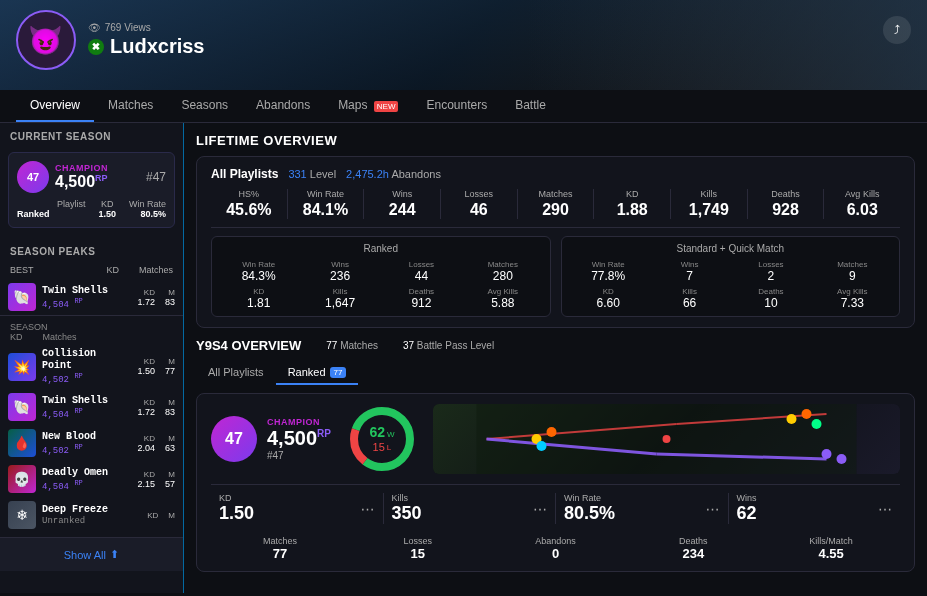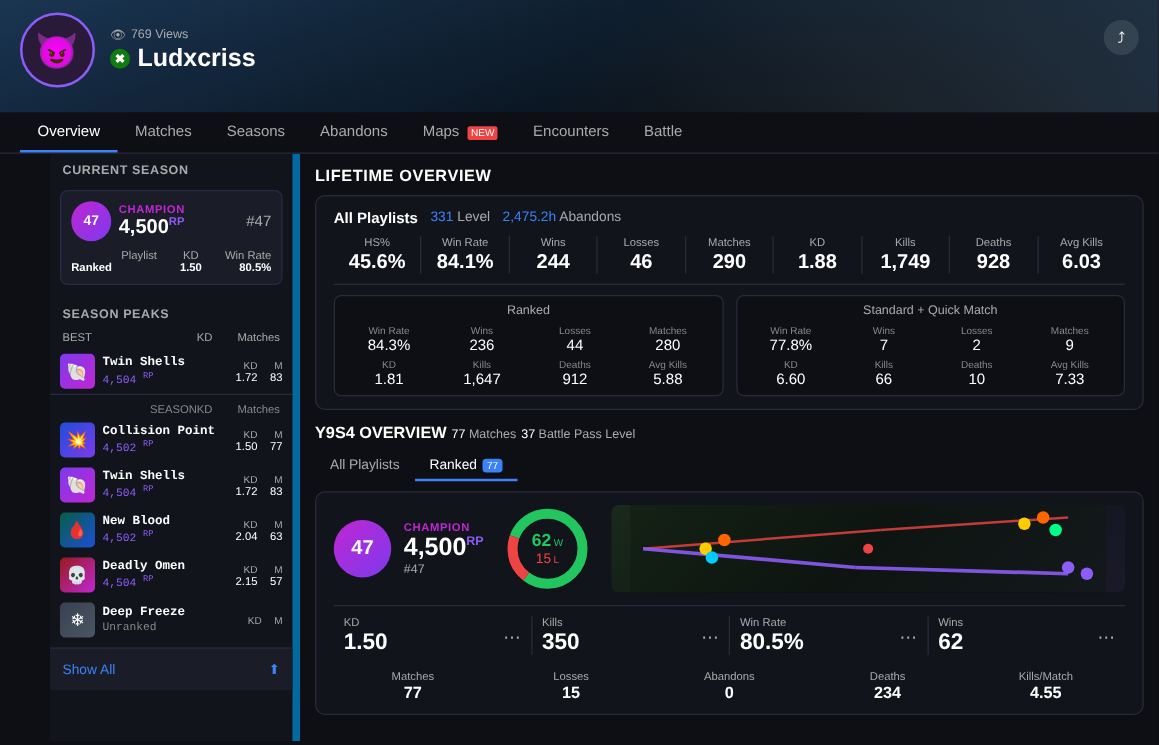--- a/index.html
+++ b/index.html
@@ -118,26 +118,25 @@
       margin-left: 3px;
     }
     
     .main {
       display: flex;
       height: calc(596px - 90px - 36px);
       overflow: hidden;
     }
     
     .sidebar {
-      width: 200px;
+      width: 184px;
       background: #12141c;
-      border-right: 6px solid #0369a1;
+      border-right: 1px solid #0369a1;
       overflow-y: auto;
       flex-shrink: 0;
-      margin-left: 40px;
     }
     .sidebar::-webkit-scrollbar { width: 4px; }
     .sidebar::-webkit-scrollbar-track { background: #1a1c24; }
     .sidebar::-webkit-scrollbar-thumb { background: #3a3a5a; }
     .section-title {
       font-size: 10px;
       font-weight: bold;
       color: #aaa;
       padding: 8px 10px 4px;
       letter-spacing: 0.5px;
@@ -229,30 +228,31 @@
     .peak-thumb.red { background: linear-gradient(135deg, #991b1b, #c026d3); }
     .peak-thumb.gray { background: linear-gradient(135deg, #374151, #4b5563); }
     .peak-info { flex: 1; font-family: Liberation Mono, monospace; }
     .peak-name { font-size: 10px; font-weight: bold; color: #fff; line-height: 1.2; }
     .peak-sub { font-size: 9px; color: #8b5cf6; }
     .peak-stats { display: flex; gap: 10px; text-align: right; }
     .peak-stat { font-size: 9px; color: #fff; }
     .peak-stat-label { font-size: 8px; color: #aaa; }
     .season-label {
       display: flex;
-      justify-content: flex-end;
+      justify-content: center;
       padding: 6px 10px 2px;
       font-size: 9px;
       color: #888;
       border-top: 1px solid #2a2a3a;
+      flex-direction: column;
     }
     .show-all-btn {
       display: flex;
       align-items: center;
-      justify-content: space-between;
+      justify-content: center;
       padding: 10px;
       background: #1a1c28;
       color: #3b82f6;
       font-size: 11px;
       cursor: pointer;
       border-top: 1px solid #2a2a3a;
       gap: 4px;
     }
     
     .content {
@@ -326,22 +326,22 @@
       display: grid;
       grid-template-columns: 1fr 1fr 1fr 1fr;
       gap: 4px 8px;
     }
     .sub-stat { text-align: center; }
     .sub-stat-label { font-size: 8px; color: #888; }
     .sub-stat-value { font-size: 12px; font-weight: normal; color: #fff; }
     
     .y9s4-header {
       display: flex;
-      align-items: flex-end;
-      gap: 4px;
+      align-items: center;
+      gap: 25px;
       margin-bottom: 8px;
     }
     .y9s4-title { font-size: 13px; font-weight: bold; color: #fff; }
     .y9s4-meta { font-size: 10px; color: #aaa; }
     .y9s4-meta span { color: #fff; }
     .tabs-row {
       display: flex;
       gap: 0;
       margin-bottom: 8px;
     }

